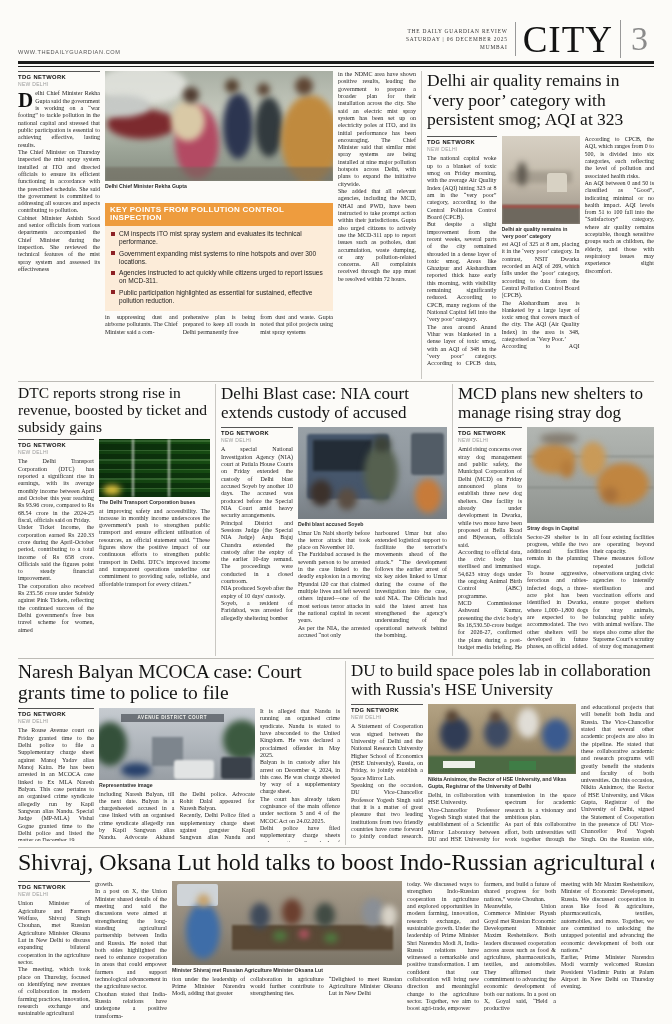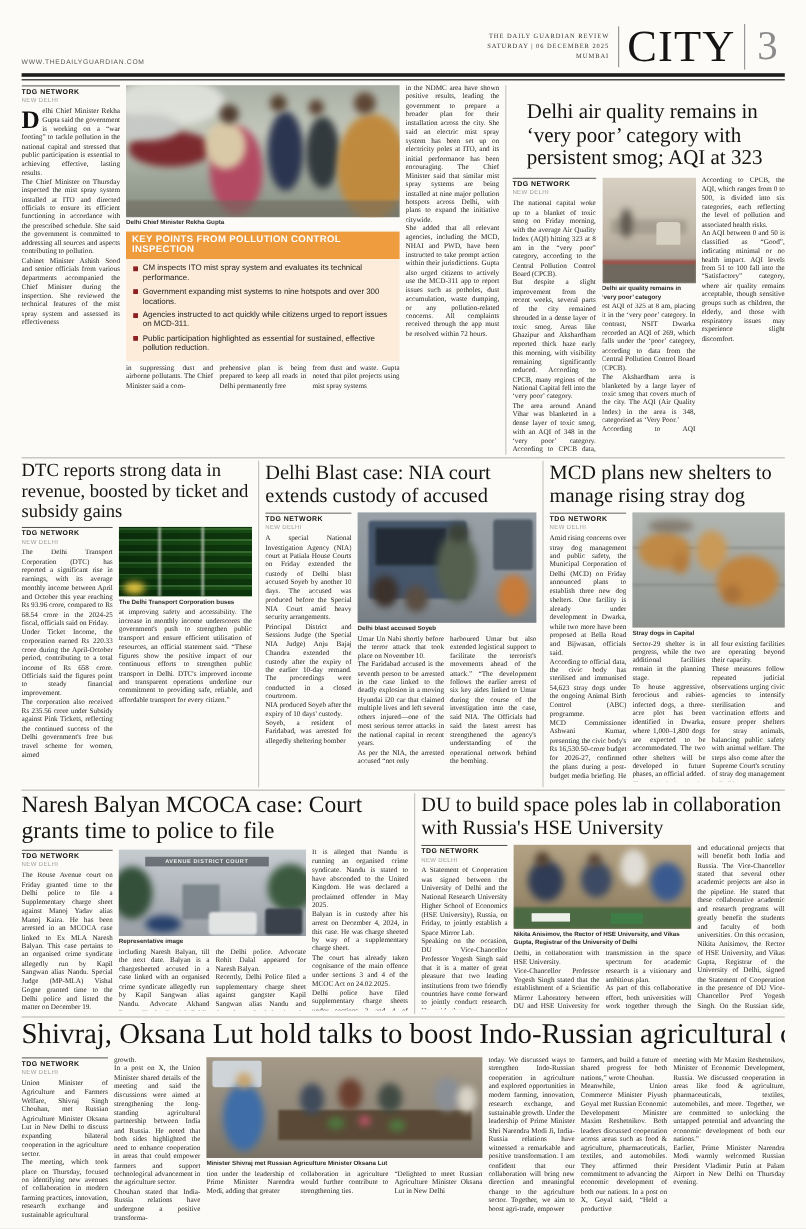--- a/index.html
+++ b/index.html
@@ -17,36 +17,36 @@
   .head-rule{border-top:3px solid #1d1d1d;border-bottom:1px solid #1d1d1d;height:2px;margin-top:3px;}
   
   .vdiv{width:1px;background:#c9c7c2;margin:0 5px;flex:0 0 1px;}
   .hdiv{height:1px;background:#bdbbb6;margin:2px 0;}
   .bodytext{font:6px/1.22 "Liberation Serif",serif;text-align:justify;white-space:pre-line;color:#1d1d1d;overflow:hidden;}
   .col{overflow:hidden;}
   .byline{border-top:1px solid #555;padding-top:2px;margin-bottom:3px;}
   .net{display:block;font:bold 5.8px/1.25 "Liberation Sans",sans-serif;letter-spacing:.4px;color:#111;}
   .loc{display:block;font:5px/1.25 "Liberation Sans",sans-serif;letter-spacing:.3px;color:#9a9a9a;}
   .caption{font:bold 5.2px/1.25 "Liberation Sans",sans-serif;color:#2e2e2e;margin-top:2px;overflow:hidden;}
-  .serifhead{font-family:"Liberation Serif",serif;font-weight:500;color:#141414;margin:12px;}
+  .serifhead{font-family:"Liberation Serif",serif;font-weight:500;color:#141414;margin:0;}
   .photo{position:relative;overflow:hidden;width:100%;}
   .photo .b{position:absolute;filter:blur(3px);border-radius:50%;}
   .photo .r{position:absolute;filter:blur(1px);}
   
   .row1{display:flex;height:308px;margin-top:4px;}
   .a1{width:398px;flex:0 0 398px;}
   .a1 .mainhead{height:50px;overflow:hidden;margin-bottom:4px;}
   .a1 .mainhead span{display:block;width:150%;transform:scaleX(.667);transform-origin:0 0;
      font:800 22.5px/1.04 "Liberation Sans",sans-serif;letter-spacing:-.6px;color:#121212;}
   .a1-body{display:flex;gap:5px;height:250px;}
   .a1-c1{width:82px;flex:0 0 82px;}
   .a1-mid{width:228px;flex:0 0 228px;}
   .a1-c4{flex:1;}
   .dropcap{float:left;font:700 21px/0.85 "Liberation Serif",serif;padding:2px 2px 0 0;color:#111;}
-  .keybox{margin-top:3px;}
+  .keybox{margin-top:13px;}
   .keybox-title{background:#ee9c3e;color:#fff;font:bold 8px/1.1 "Liberation Sans",sans-serif;
      letter-spacing:.3px;padding:3px 5px;}
   .keybox-body{background:#fcecd9;padding:4px 6px 3px;}
   .kitem{display:flex;gap:4px;margin-bottom:3px;}
   .kbullet{flex:0 0 4px;width:4px;height:4px;background:#8d2023;margin-top:1.5px;}
   .kitem span{font:6.6px/1.25 "Liberation Sans",sans-serif;color:#222;text-align:left;}
   .minirow{display:flex;gap:5px;margin-top:3px;height:44px;}
   .minirow .bodytext{flex:1;}
   .a2{flex:1;display:flex;flex-direction:column;}
   .a2 h2{font-size:17.5px;line-height:1.12;height:62px;overflow:hidden;margin-bottom:3px;}
@@ -217,21 +217,21 @@
         </div>
       </div>
     </article>
   </div>
 
   <div class="hdiv"></div>
 
   <div class="row2">
 
     <article class="art dtc">
-      <h3 class="serifhead">DTC reports strong data in revenue, boosted by ticket and subsidy gains</h3>
+      <h3 class="serifhead">DTC reports strong rise in revenue, boosted by ticket and subsidy gains</h3>
       <div class="dtc-body">
         <div class="dtc-c1 col">
           <div class="byline">
             <span class="net">TDG NETWORK</span>
             <span class="loc">NEW DELHI</span>
           </div>
           <div class="bodytext" style="height:192px;">The Delhi Transport Corporation (DTC) has reported a significant rise in earnings, with its average monthly income between April and October this year reaching Rs 93.96 crore, compared to Rs 68.54 crore in the 2024-25 fiscal, officials said on Friday.
 Under Ticket Income, the corporation earned Rs 220.33 crore during the April-October period, contributing to a total income of Rs 658 crore. Officials said the figures point to steady financial improvement.
 The corporation also received Rs 235.56 crore under Subsidy against Pink Tickets, reflecting the continued success of the Delhi government's free bus travel scheme for women, aimed</div>
         </div>

